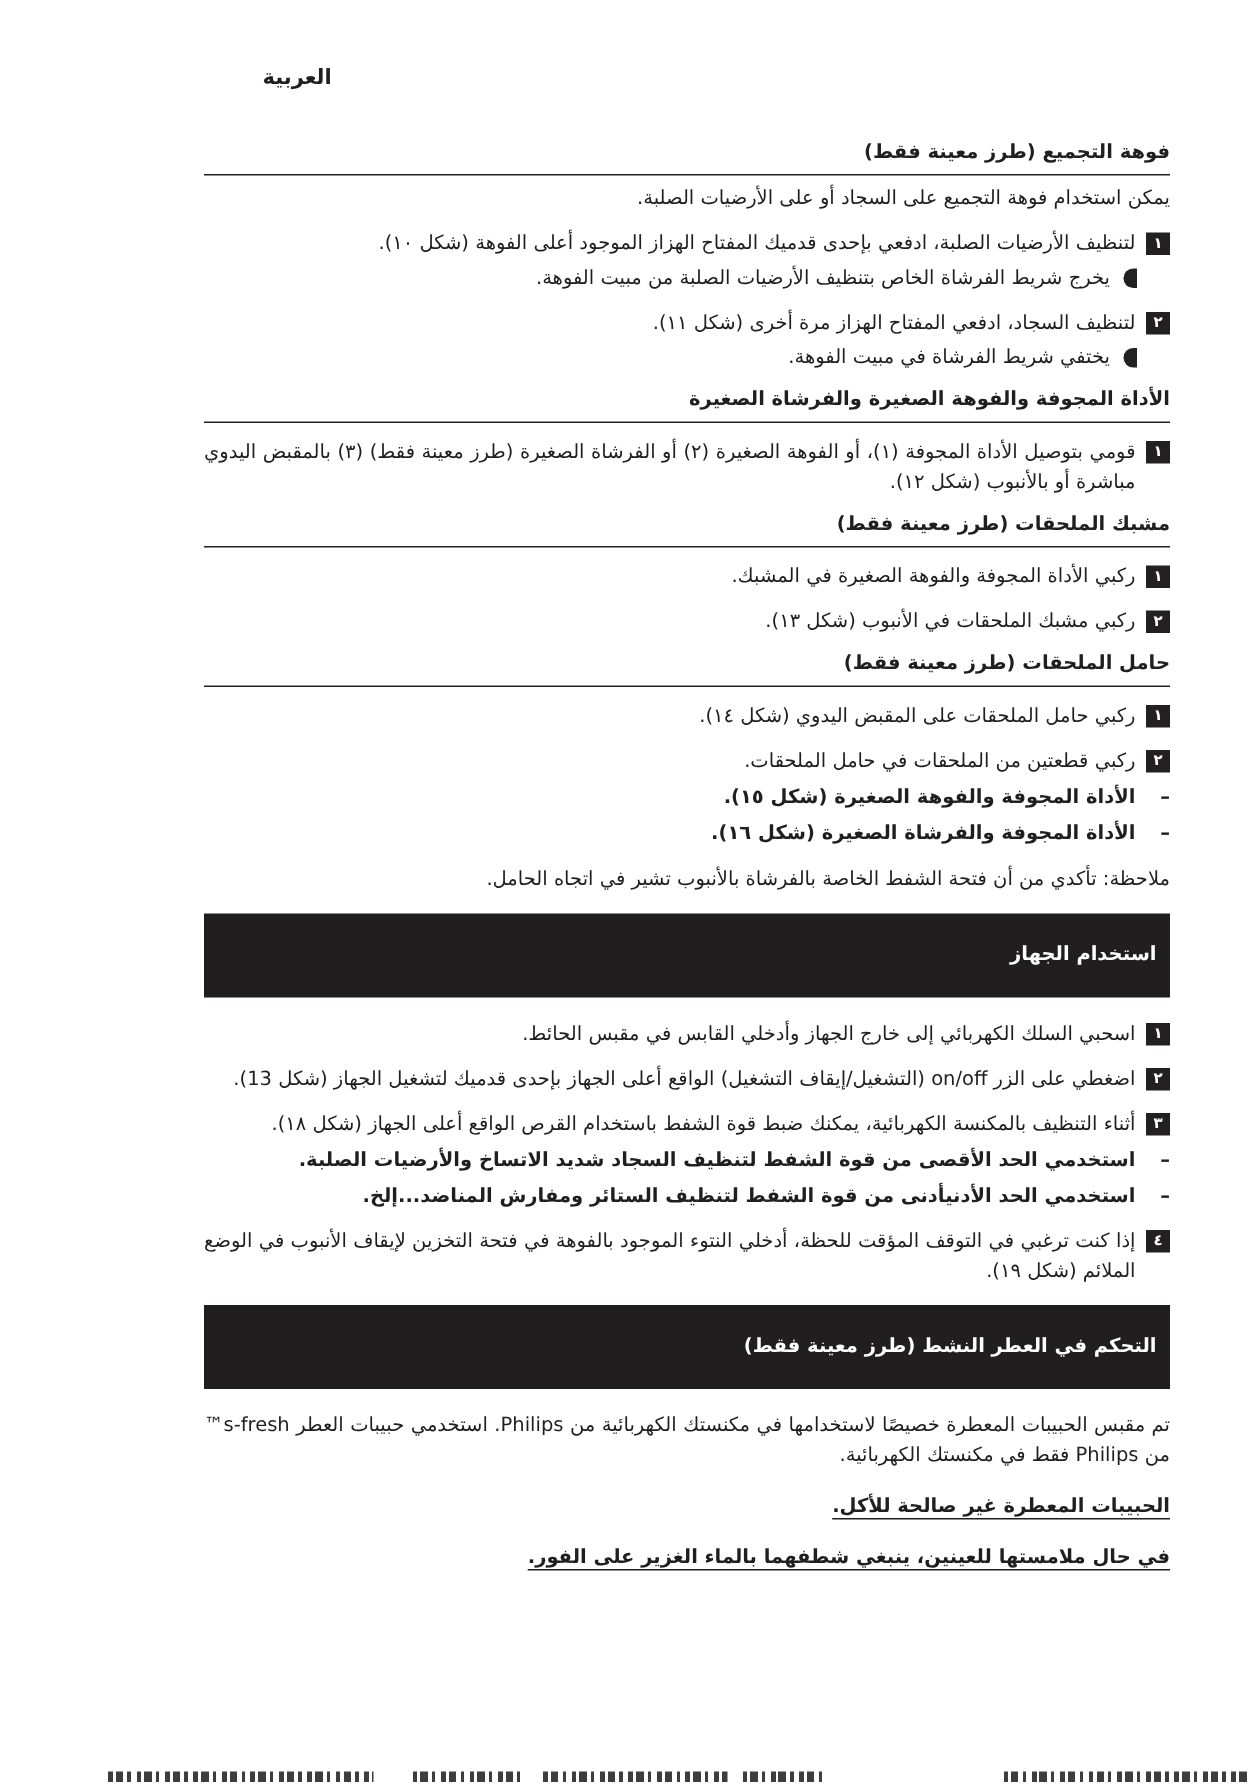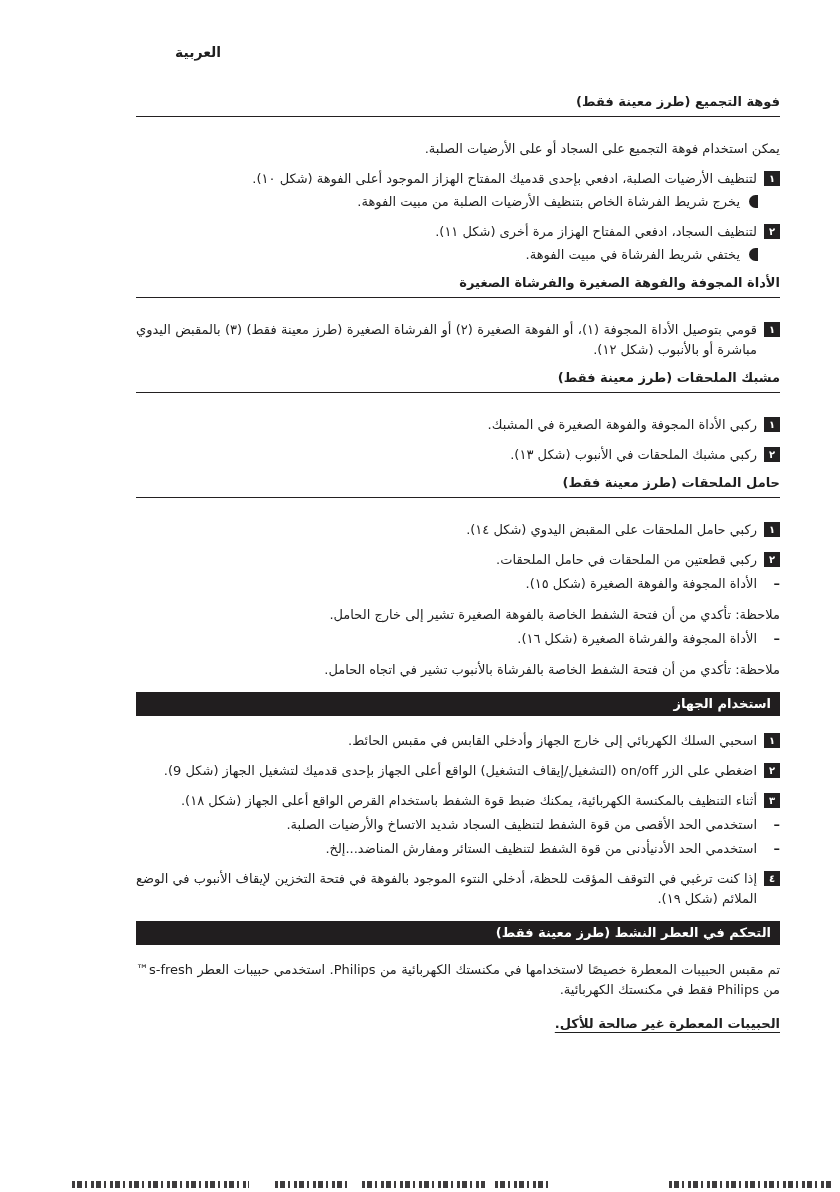--- a/index.html
+++ b/index.html
@@ -19,45 +19,45 @@
   }
   .content{
     position:absolute;top:0;right:60px;left:64px;
     padding-top:84px;
     font-size:13px;line-height:20px;
   }
   .sec{margin-top:8px;}
   .sec.bar-sec{margin-top:12px;}
   .h-rule{
     font-weight:bold;text-align:right;
-    padding-bottom:4px;margin-bottom:22px;
+    padding-bottom:4px;margin-bottom:6px;
     border-bottom:1.4px solid #232021;
   }
   .h-bar{
     background:#211e1f;color:#ffffff;font-weight:bold;
     height:24px;line-height:24px;
-    padding:0 9px;margin-bottom:15px;text-align:right;
+    padding:16px 9px;margin-bottom:15px;text-align:right;
   }
   .para{margin:0;text-align:justify;text-align-last:right;}
   .step{display:flex;margin-top:10px;align-items:flex-start;}
   .step .num{
     flex:none;width:16px;height:15px;margin-top:2px;margin-left:7px;
     background:#222021;color:#fff;
     font-size:10px;font-weight:bold;line-height:15px;text-align:center;
   }
   .step .txt{font-weight:normal;text-align:justify;text-align-last:right;flex:1;}
   .result{display:flex;margin-top:3px;padding-right:22px;align-items:flex-start;}
   .result .ricon{
     flex:none;width:9px;height:13px;margin-top:3px;margin-left:9px;
     background:#222021;border-radius:8px 0 0 8px;
   }
   .result .txt{font-weight:normal;text-align:justify;text-align-last:right;flex:1;}
   .dash{display:flex;margin-top:4px;align-items:flex-start;}
   .dash .dmark{flex:none;width:16px;margin-left:7px;text-align:right;font-weight:bold;}
-  .dash .txt{font-weight:normal;text-align:justify;text-align-last:right;flex:1;}
+  .dash .txt{font-weight:bold;text-align:justify;text-align-last:right;flex:1;}
   .note{margin:11px 0 0 0;text-align:justify;text-align-last:right;}
   .warn{
     margin:14px 0 0 0;font-weight:bold;
     text-decoration:underline;text-underline-offset:4px;text-decoration-thickness:1px;
     text-align:justify;text-align-last:right;
   }
   .artifact{position:absolute;top:1181px;left:0;width:840px;height:9px;direction:ltr;}
   .artifact .seg{
     position:absolute;top:0;height:7px;
     background:repeating-linear-gradient(90deg,
@@ -118,36 +118,35 @@
           <span class="txt">ركبي حامل الملحقات على المقبض اليدوي (شكل ١٤).</span>
         </div>
         <div class="step">
           <span class="num">٢</span>
           <span class="txt">ركبي قطعتين من الملحقات في حامل الملحقات.</span>
         </div>
         <div class="dash">
           <span class="dmark">–</span>
           <span class="txt">الأداة المجوفة والفوهة الصغيرة (شكل ١٥).</span>
         </div>
-        <p class="note">ملاحظة: تأكدي من أن فتحة الشفط الخاصة بالفوهة الصغيرة تشير إلى خارج الحامل.</p>
         <div class="dash">
           <span class="dmark">–</span>
           <span class="txt">الأداة المجوفة والفرشاة الصغيرة (شكل ١٦).</span>
         </div>
         <p class="note">ملاحظة: تأكدي من أن فتحة الشفط الخاصة بالفرشاة بالأنبوب تشير في اتجاه الحامل.</p>
       </section>
       <section class="sec bar-sec">
         <div class="h-bar">استخدام الجهاز</div>
         <div class="step">
           <span class="num">١</span>
           <span class="txt">اسحبي السلك الكهربائي إلى خارج الجهاز وأدخلي القابس في مقبس الحائط.</span>
         </div>
         <div class="step">
           <span class="num">٢</span>
-          <span class="txt">اضغطي على الزر on/off (التشغيل/إيقاف التشغيل) الواقع أعلى الجهاز بإحدى قدميك لتشغيل الجهاز (شكل 9).</span>
+          <span class="txt">اضغطي على الزر on/off (التشغيل/إيقاف التشغيل) الواقع أعلى الجهاز بإحدى قدميك لتشغيل الجهاز (شكل 13).</span>
         </div>
         <div class="step">
           <span class="num">٣</span>
           <span class="txt">أثناء التنظيف بالمكنسة الكهربائية، يمكنك ضبط قوة الشفط باستخدام القرص الواقع أعلى الجهاز (شكل ١٨).</span>
         </div>
         <div class="dash">
           <span class="dmark">–</span>
           <span class="txt">استخدمي الحد الأقصى من قوة الشفط لتنظيف السجاد شديد الاتساخ والأرضيات الصلبة.</span>
         </div>
         <div class="dash">
@@ -156,20 +155,21 @@
         </div>
         <div class="step">
           <span class="num">٤</span>
           <span class="txt">إذا كنت ترغبي في التوقف المؤقت للحظة، أدخلي النتوء الموجود بالفوهة في فتحة التخزين لإيقاف الأنبوب في الوضع الملائم (شكل ١٩).</span>
         </div>
       </section>
       <section class="sec bar-sec">
         <div class="h-bar">التحكم في العطر النشط (طرز معينة فقط)</div>
         <p class="para">تم مقبس الحبيبات المعطرة خصيصًا لاستخدامها في مكنستك الكهربائية من Philips. استخدمي حبيبات العطر s-fresh™ من Philips فقط في مكنستك الكهربائية.</p>
         <p class="warn">الحبيبات المعطرة غير صالحة للأكل.</p>
+        <p class="warn">في حال ملامستها للعينين، ينبغي شطفهما بالماء الغزير على الفور.</p>
       </section>
     </main>
   <div class="artifact" id="artifact">
       <div class="seg" style="left: 0px; width: 177px;"></div>
       <div class="seg" style="left: 203px; width: 74px;"></div>
       <div class="seg" style="left: 290px; width: 123px;"></div>
       <div class="seg" style="left: 423px; width: 54px;"></div>
       <div class="seg" style="left: 597px; width: 163px;"></div>
     </div>
 </div>

